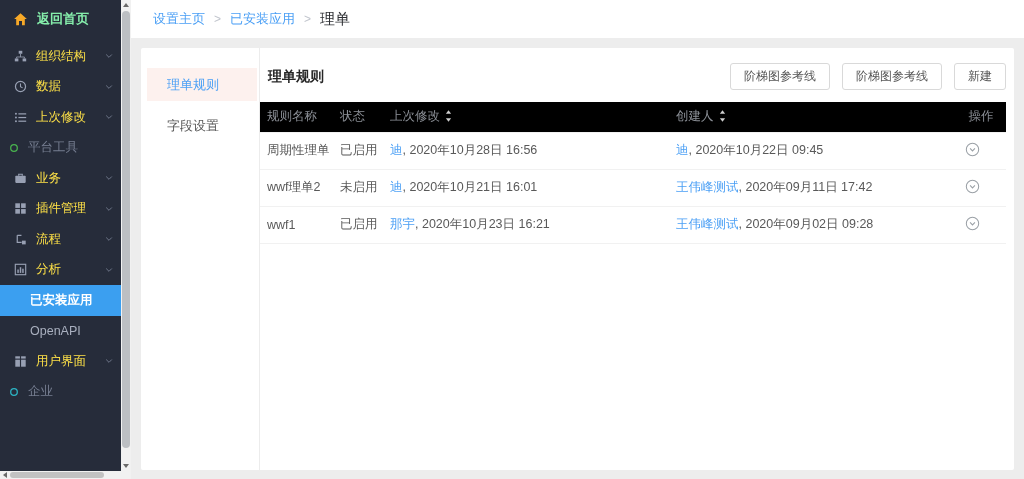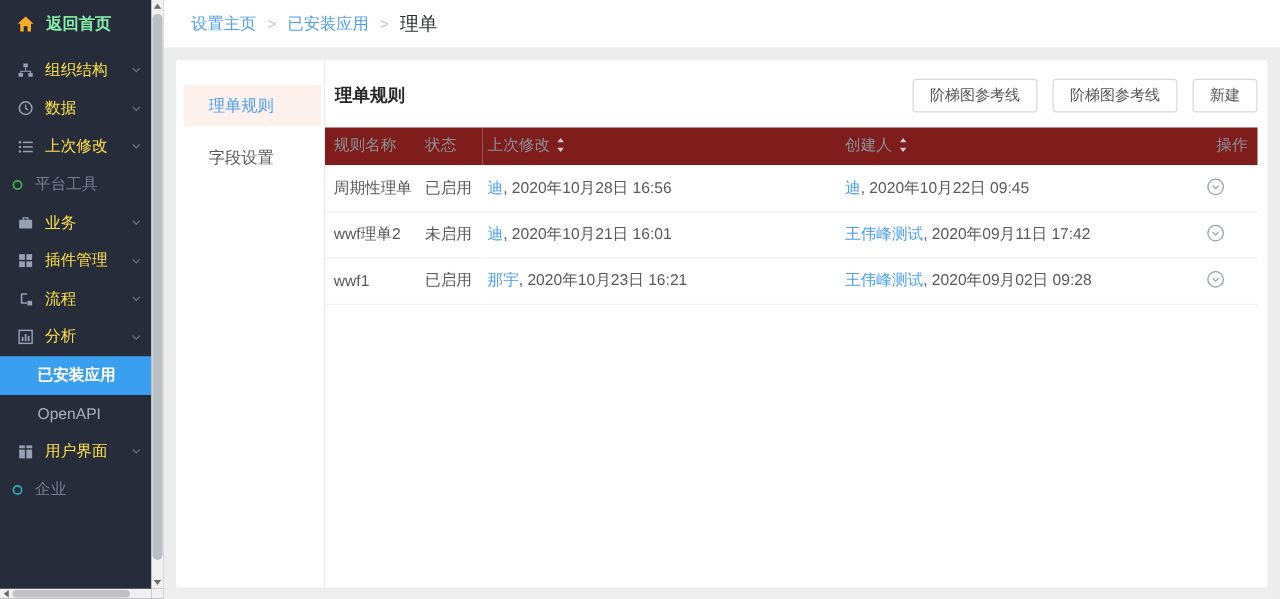--- a/index.html
+++ b/index.html
@@ -58,25 +58,25 @@
   .subnav-item { height:33px; display:flex; align-items:center; padding-left:20px; margin:0 2px 8px 6px; font-size:13px; color:#595959; cursor:pointer; }
   .subnav-item.active { background:#fdf1ee; color:#4a9ff5; }
 
   .panel-body { flex:1; min-width:0; }
   .body-head { display:flex; align-items:center; padding:15px 8px 12px 8px; }
   .body-head h3 { margin:0; font-size:14px; color:#262626; font-weight:bold; }
   .btns { margin-left:auto; display:flex; gap:12px;padding-left:37px; }
   .btns button { background:#ffffff; border:1px solid #d9d9d9; border-radius:3px; height:27px; padding:0 13px; font-size:12px; color:#555555; cursor:pointer; font-family:inherit; }
 
   table { width:calc(100% - 8px); border-collapse:collapse; table-layout:fixed; }
-  thead th { background:#7f1d1d; height:30px; font-weight:normal; color:#8c9097; font-size:12.5px; text-align:left; padding:0 4px; border-bottom:1px solid #f1f1f1; white-space:nowrap; }
+  thead th { background:#000000; height:30px; font-weight:normal; color:#8c9097; font-size:12.5px; text-align:left; padding:0 4px; border-bottom:1px solid #f1f1f1; white-space:nowrap; }
   thead th:first-child, tbody td:first-child { padding-left:7px; }
   tbody td { height:37px; border-bottom:1px solid #f1f1f1; font-size:12.5px; color:#595959; padding:0 4px; white-space:nowrap; overflow:hidden; }
   a.cell-link { color:#4a9ff5; text-decoration:none; cursor:pointer; }
-  th.op-th { text-align:right; padding-right:8px; }
+  th.op-th { text-align:center; padding-right:8px; }
   td.op-td { text-align:right; padding-right:26px; }
   .sorter { display:inline-block; vertical-align:-3px; margin-left:4px; cursor:pointer; }
   .action { color:#9aa0a6; display:inline-block; width:15px; height:15px; cursor:pointer; }
 </style>
 </head>
 <body>
 
 <aside class="sidebar">
   <div class="side-inner">
     <div class="side-home">

